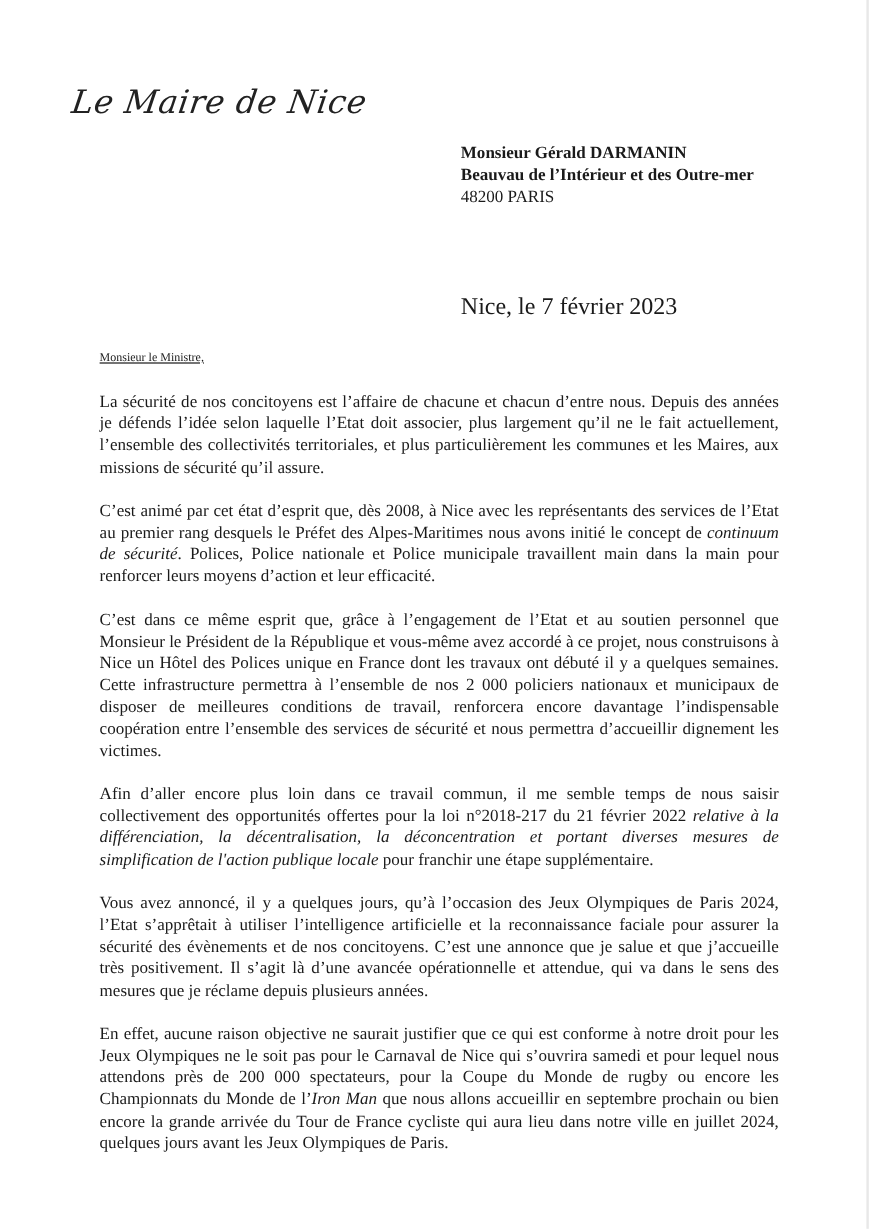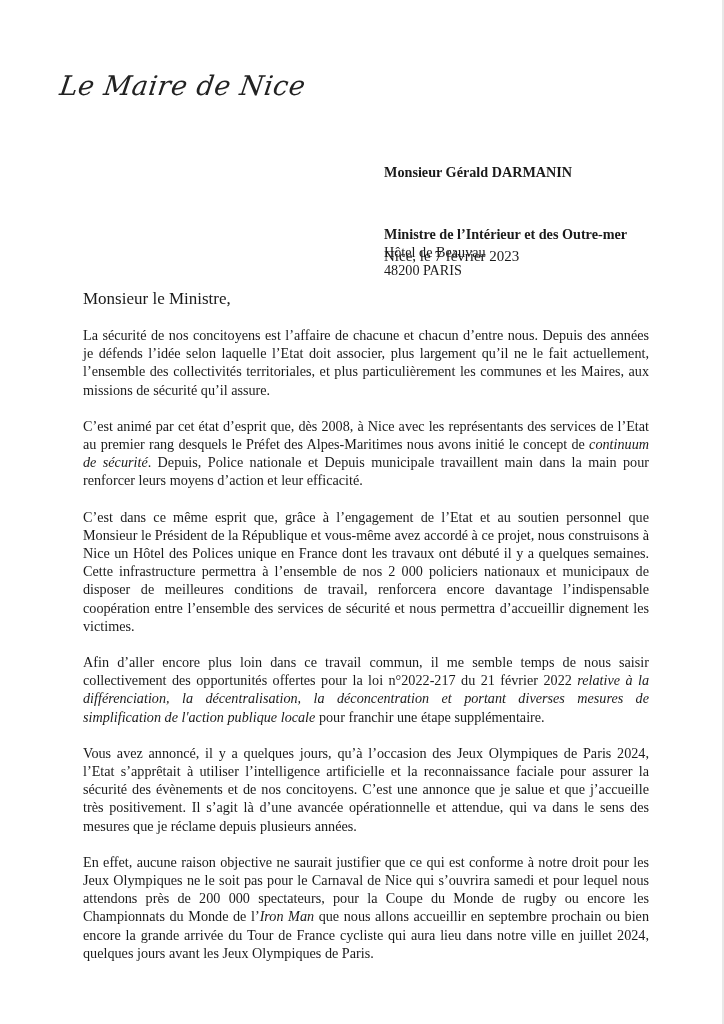--- a/index.html
+++ b/index.html
@@ -11,67 +11,66 @@
     .right-edge { position: absolute; right: 0; top: 0; width: 2px; height: 1024px; background: #e8e8e8; }
     .letterhead {
       position: absolute; left: 60px; top: 70px;
       font-family: "DejaVu Serif", serif; font-style: italic;
       font-size: 27px; letter-spacing: 0.5px; color: #222; transform: skewX(-8deg);
     }
     .recipient {
       position: absolute; left: 384px; top: 119px;
       font-size: 14.2px; line-height: 18px;
     }
-    .recipient .bold { font-weight: bold; margin-top: 44px; }
+    .recipient .bold { font-weight: bold; }
     .date {
       position: absolute; left: 384px; top: 247px;
-      font-size: 15px; line-height: 18px;
+      font-size: 20px; line-height: 18px;
     }
     .salutation {
       position: absolute; left: 83px; top: 290px;
-      font-size: 17px; line-height: 18px;
+      font-size: 10px; line-height: 18px; text-decoration: underline;
     }
     .body {
       position: absolute; left: 83px; top: 326px; width: 566px;
       font-size: 14.2px; line-height: 18.2px; text-align: justify;
     }
     .body p { margin: 0 0 18px 0; }
     .body em { font-style: italic; }
   </style>
 </head>
 <body>
 
 <div class="page">
   <div class="right-edge"></div>
 
   <div class="letterhead">Le Maire de Nice</div>
 
   <div class="recipient">
     <div class="bold">Monsieur Gérald DARMANIN</div>
-    <div class="bold">Ministre de l’Intérieur et des Outre-mer</div>
-    <div>Hôtel de Beauvau</div>
+    <div class="bold">Beauvau de l’Intérieur et des Outre-mer</div>
     <div>48200 PARIS</div>
   </div>
 
   <div class="date">Nice, le 7 février 2023</div>
 
   <div class="salutation">Monsieur le Ministre,</div>
 
   <div class="body">
     <p>
       <span>La sécurité de nos concitoyens est l’affaire de chacune et chacun d’entre nous. Depuis des années je défends l’idée selon laquelle l’Etat doit associer, plus largement qu’il ne le fait actuellement, l’ensemble des collectivités territoriales, et plus particulièrement les communes et les Maires, aux missions de sécurité qu’il assure.</span>
     </p>
     <p>
-      <span>C’est animé par cet état d’esprit que, dès 2008, à Nice avec les représentants des services de l’Etat au premier rang desquels le Préfet des Alpes-Maritimes nous avons initié le concept de </span><em>continuum de sécurité</em><span>. Depuis, Police nationale et Depuis municipale travaillent main dans la main pour renforcer leurs moyens d’action et leur efficacité.</span>
+      <span>C’est animé par cet état d’esprit que, dès 2008, à Nice avec les représentants des services de l’Etat au premier rang desquels le Préfet des Alpes-Maritimes nous avons initié le concept de </span><em>continuum de sécurité</em><span>. Polices, Police nationale et Police municipale travaillent main dans la main pour renforcer leurs moyens d’action et leur efficacité.</span>
     </p>
     <p>
       <span>C’est dans ce même esprit que, grâce à l’engagement de l’Etat et au soutien personnel que Monsieur le Président de la République et vous-même avez accordé à ce projet, nous construisons à Nice un Hôtel des Polices unique en France dont les travaux ont débuté il y a quelques semaines. Cette infrastructure permettra à l’ensemble de nos 2 000 policiers nationaux et municipaux de disposer de meilleures conditions de travail, renforcera encore davantage l’indispensable coopération entre l’ensemble des services de sécurité et nous permettra d’accueillir dignement les victimes.</span>
     </p>
     <p>
-      <span>Afin d’aller encore plus loin dans ce travail commun, il me semble temps de nous saisir collectivement des opportunités offertes pour la loi n°2022-217 du 21 février 2022 </span><em>relative à la différenciation, la décentralisation, la déconcentration et portant diverses mesures de simplification de l'action publique locale</em><span> pour franchir une étape supplémentaire.</span>
+      <span>Afin d’aller encore plus loin dans ce travail commun, il me semble temps de nous saisir collectivement des opportunités offertes pour la loi n°2018-217 du 21 février 2022 </span><em>relative à la différenciation, la décentralisation, la déconcentration et portant diverses mesures de simplification de l'action publique locale</em><span> pour franchir une étape supplémentaire.</span>
     </p>
     <p>
       <span>Vous avez annoncé, il y a quelques jours, qu’à l’occasion des Jeux Olympiques de Paris 2024, l’Etat s’apprêtait à utiliser l’intelligence artificielle et la reconnaissance faciale pour assurer la sécurité des évènements et de nos concitoyens. C’est une annonce que je salue et que j’accueille très positivement. Il s’agit là d’une avancée opérationnelle et attendue, qui va dans le sens des mesures que je réclame depuis plusieurs années.</span>
     </p>
     <p>
       <span>En effet, aucune raison objective ne saurait justifier que ce qui est conforme à notre droit pour les Jeux Olympiques ne le soit pas pour le Carnaval de Nice qui s’ouvrira samedi et pour lequel nous attendons près de 200 000 spectateurs, pour la Coupe du Monde de rugby ou encore les Championnats du Monde de l’</span><em>Iron Man</em><span> que nous allons accueillir en septembre prochain ou bien encore la grande arrivée du Tour de France cycliste qui aura lieu dans notre ville en juillet 2024, quelques jours avant les Jeux Olympiques de Paris.</span>
     </p>
   </div>
 </div>
 

